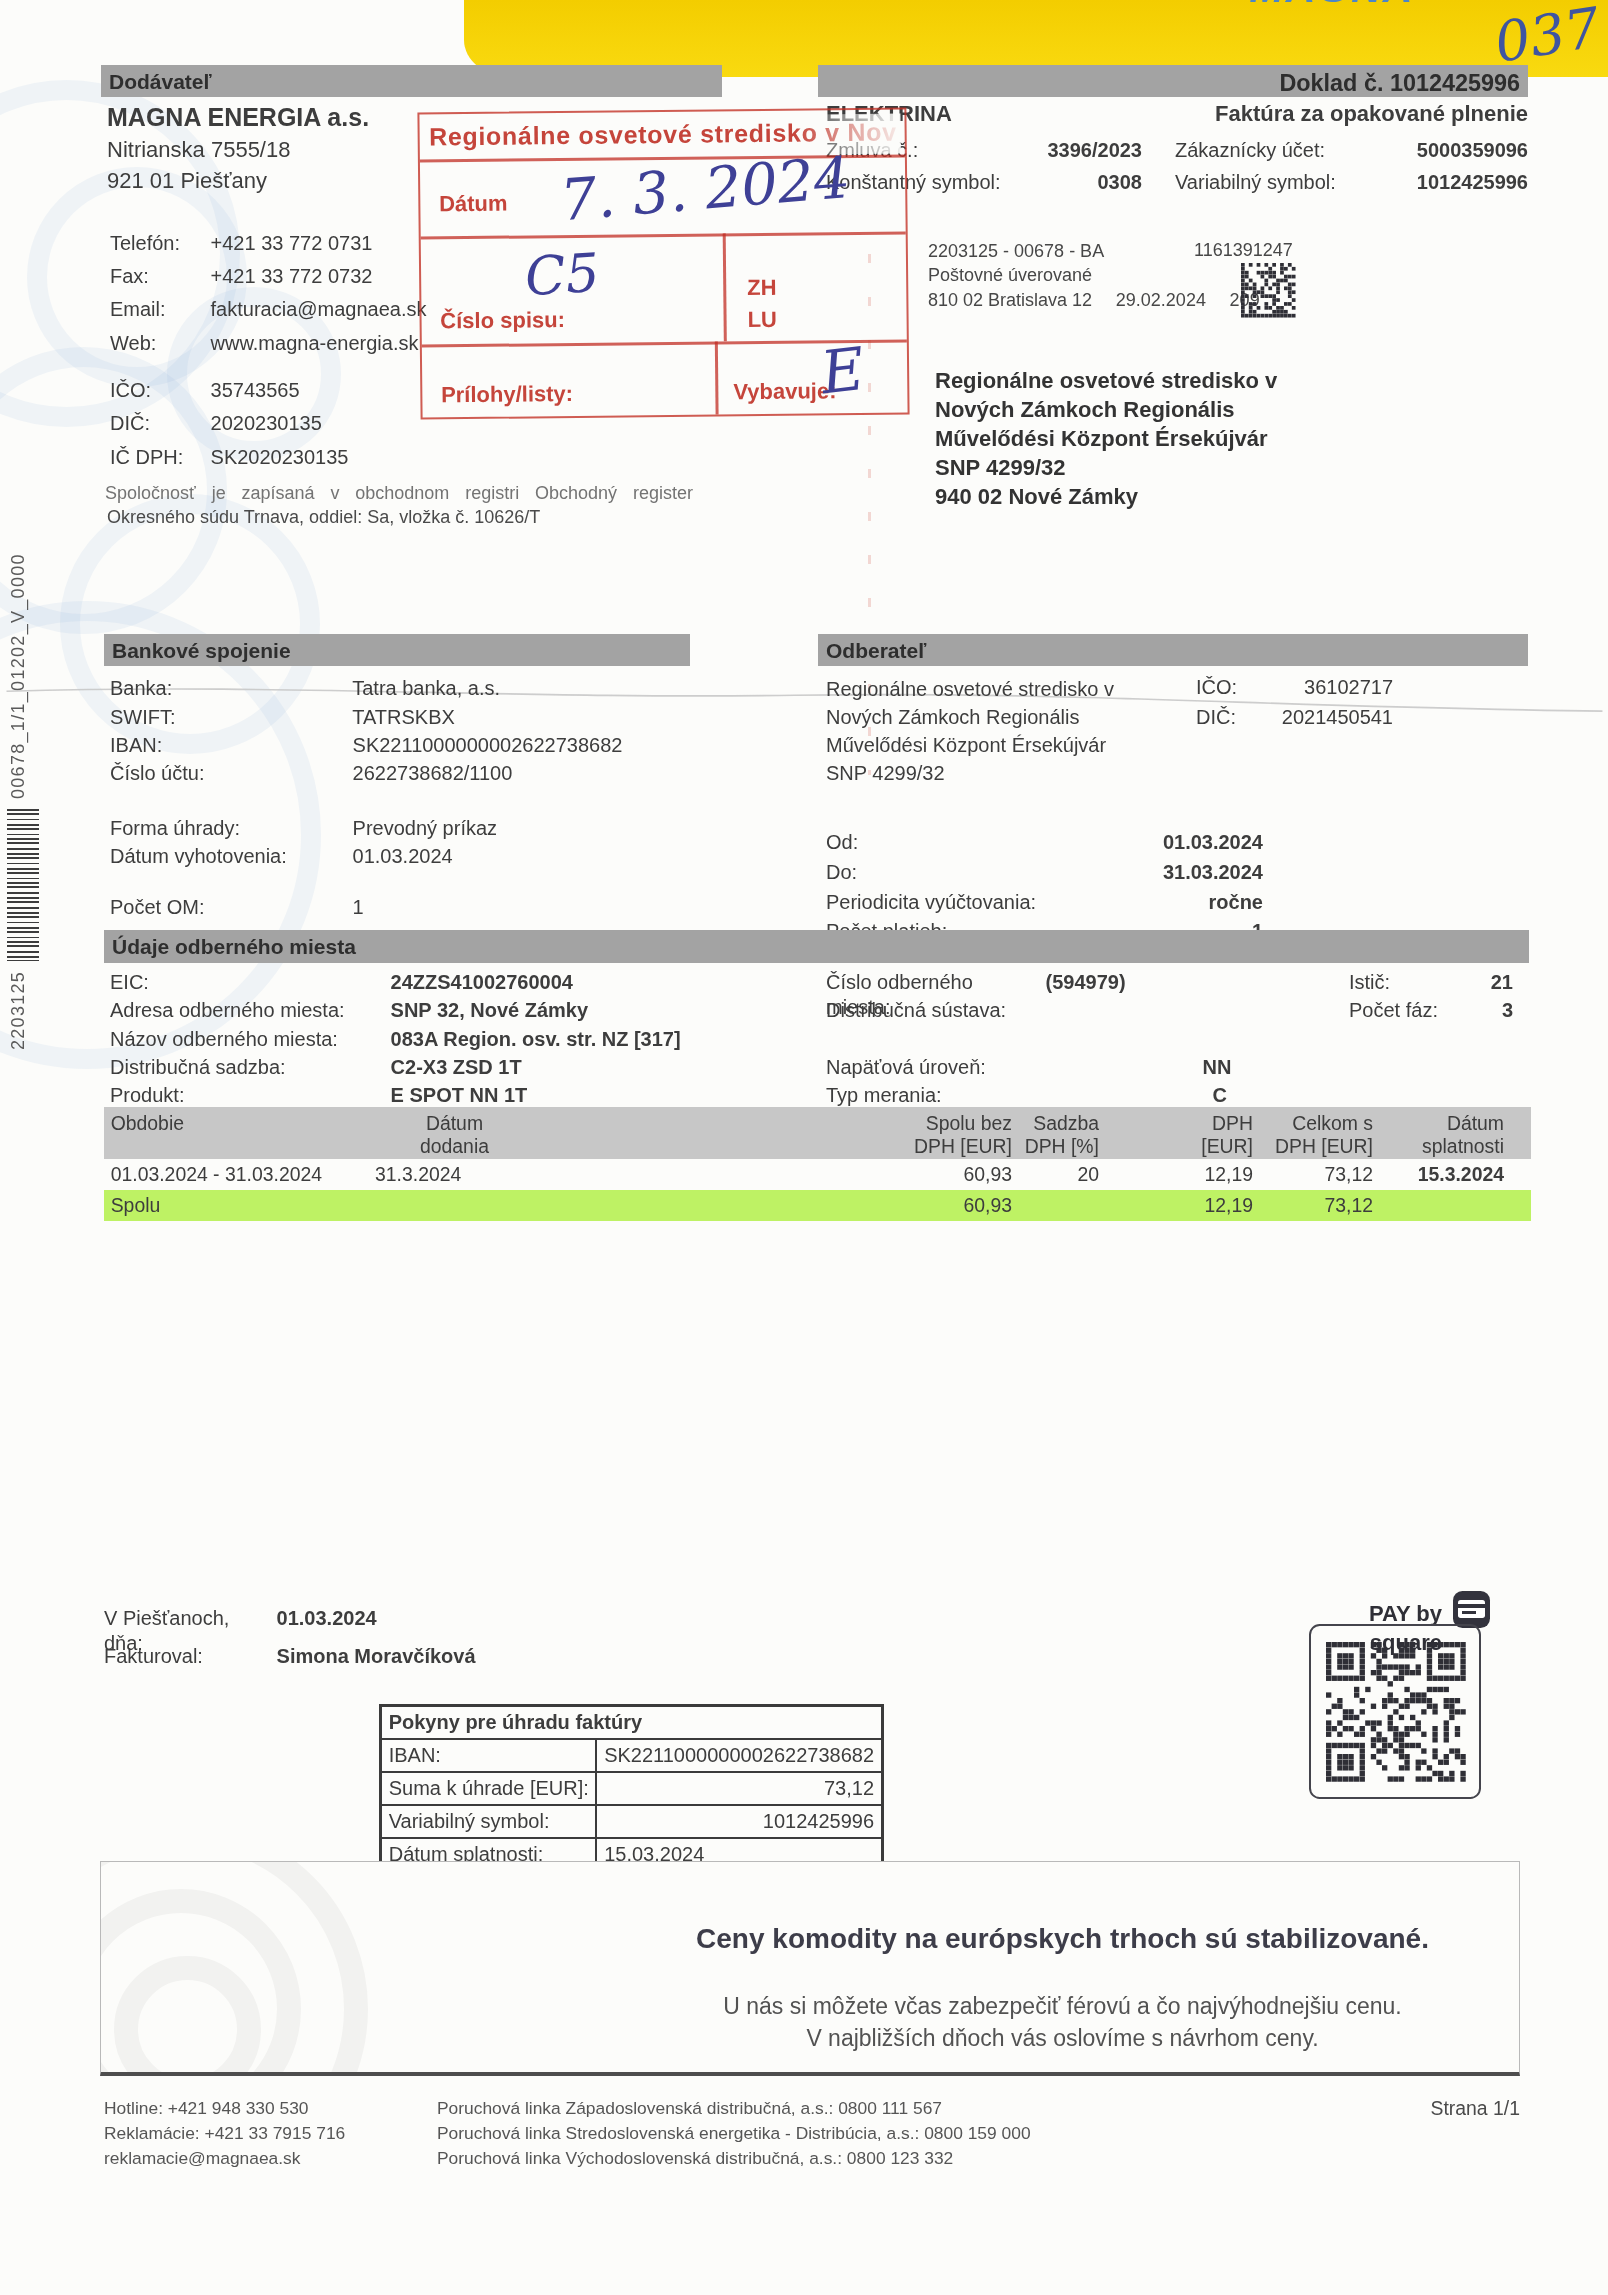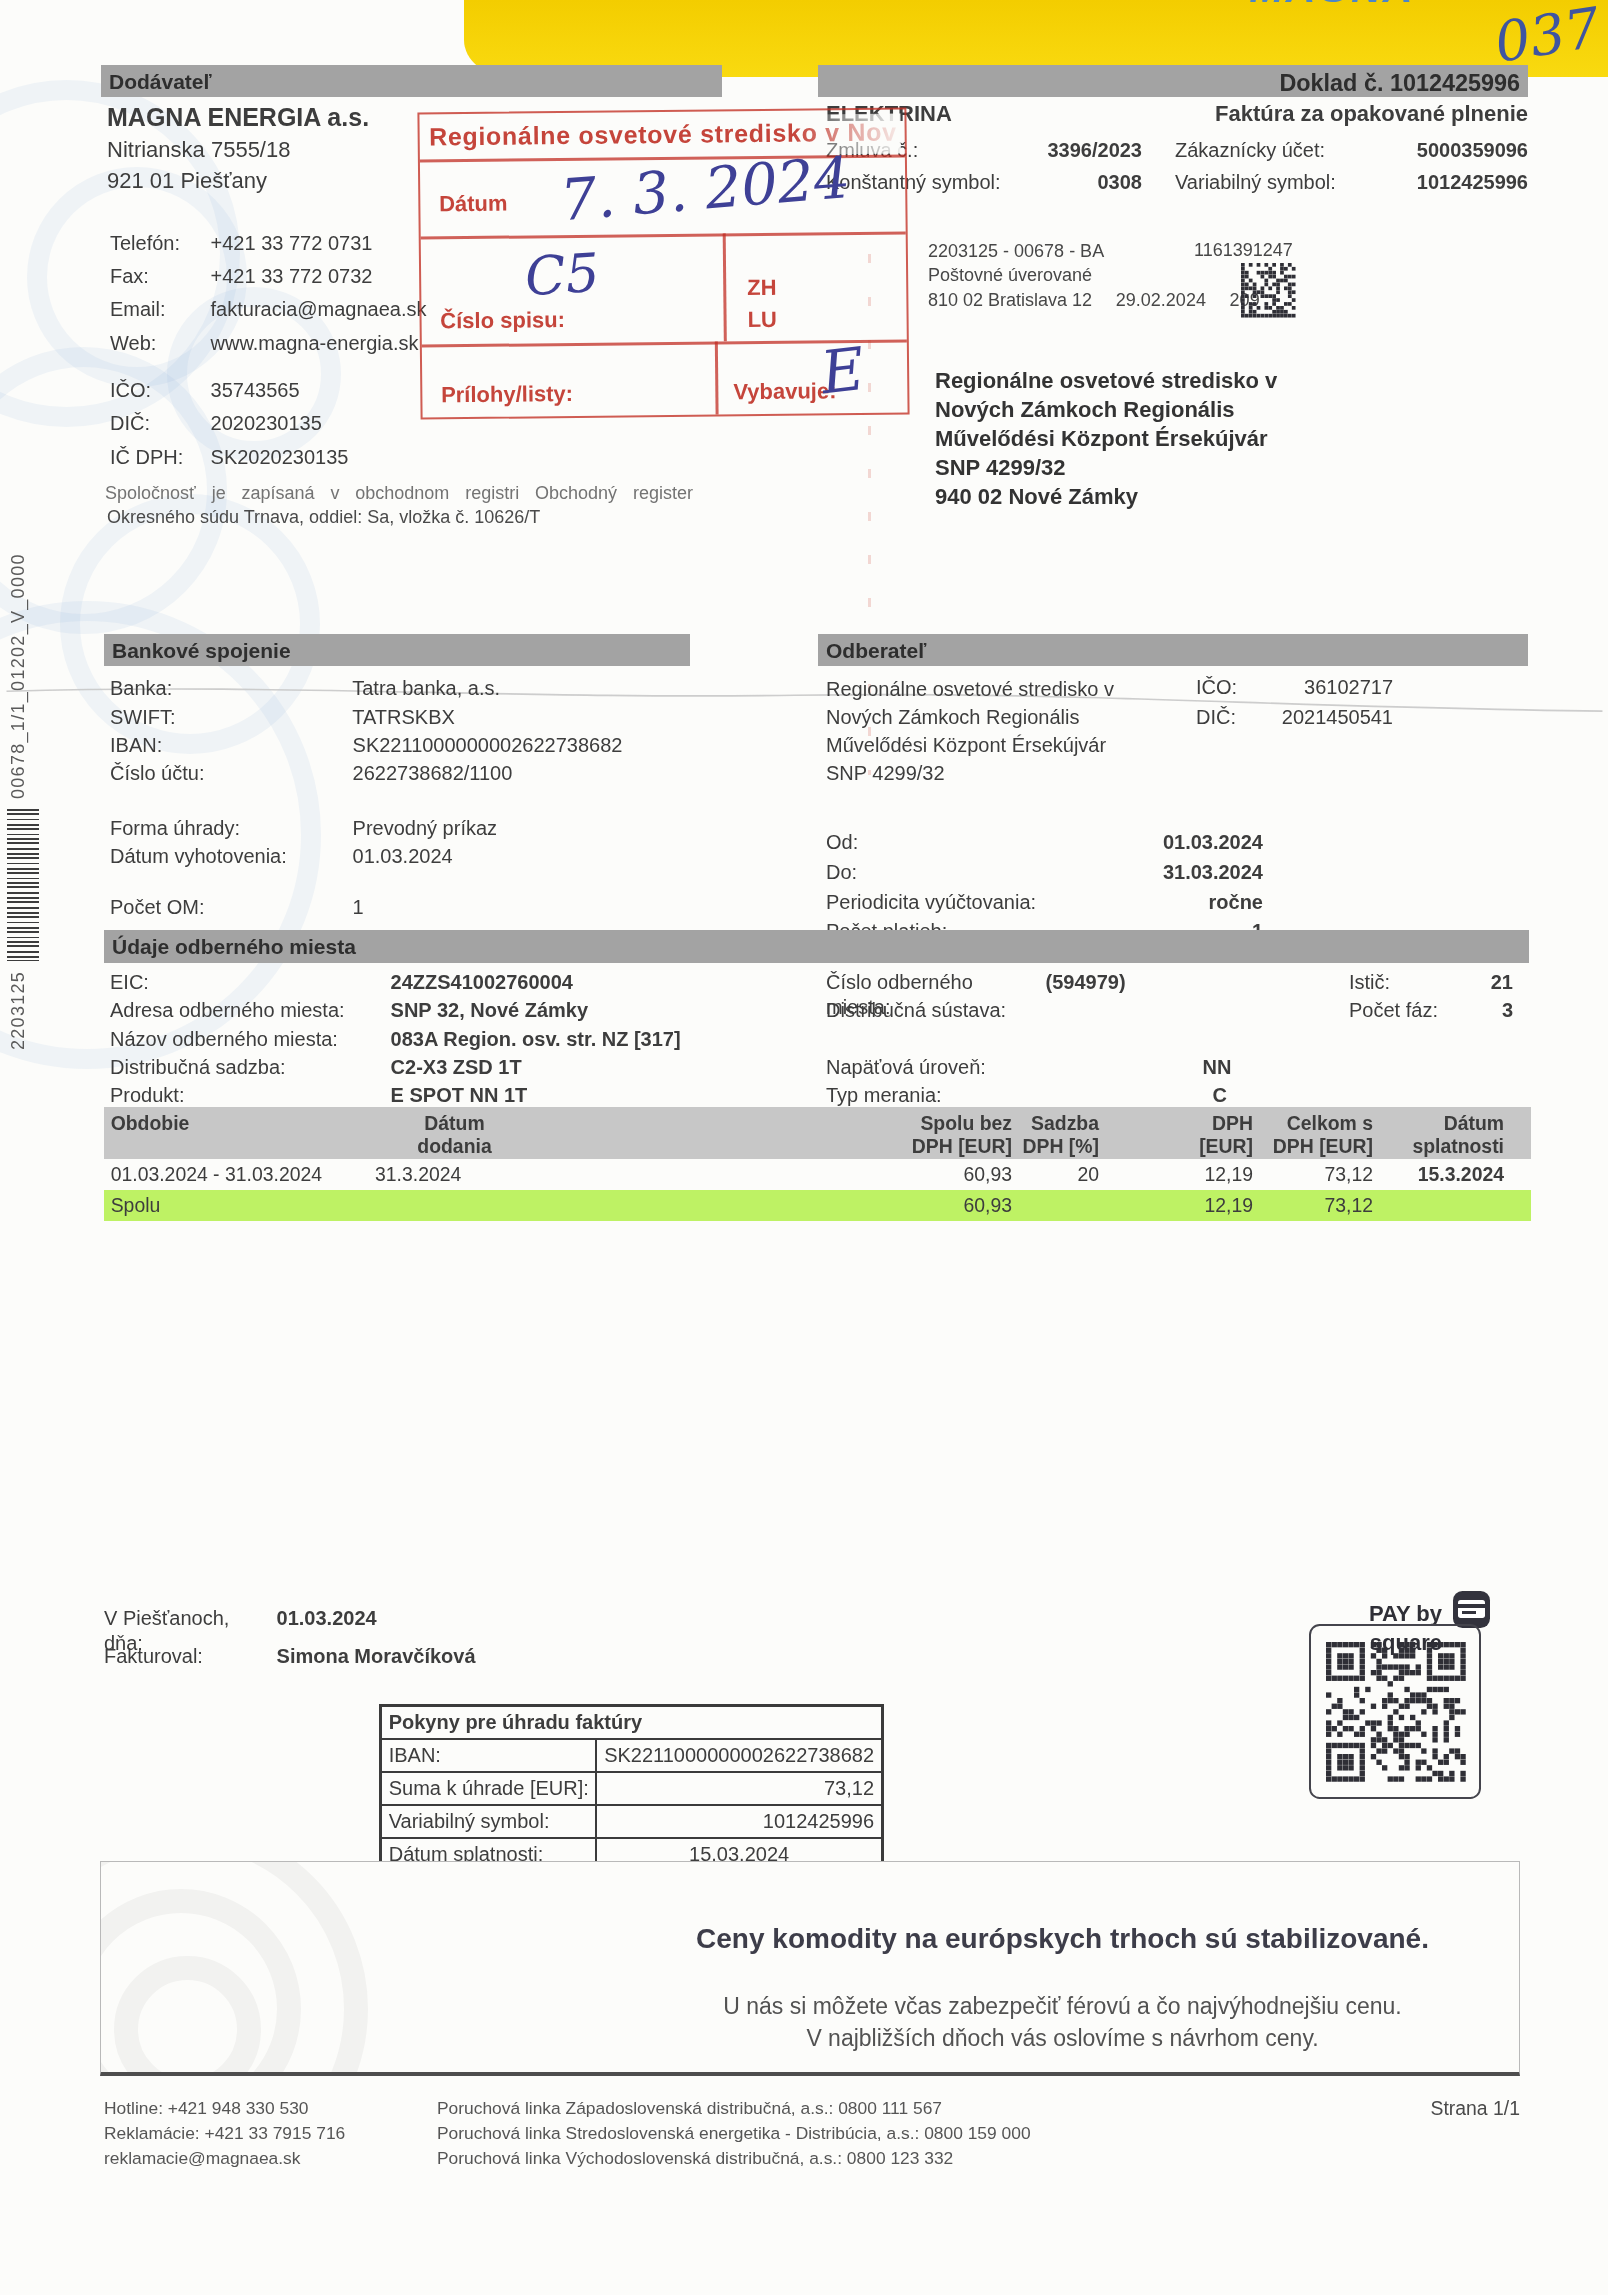--- a/index.html
+++ b/index.html
@@ -19,21 +19,21 @@
   .k{display:inline-block;vertical-align:top}
   .fl{float:left}.fr{float:right}
   .red{color:rgba(189,43,32,.88)}
   .hand{font-family:"DejaVu Serif",serif;font-style:italic;color:#3e4096}
   .wm{position:absolute;border-radius:50%;pointer-events:none}
   .blue-arc{border:20px solid rgba(125,170,215,.10)}
   .gray-arc{border:24px solid rgba(80,80,80,.06)}
   .stline{position:absolute;background:rgba(193,46,35,.75)}
   table{border-spacing:0}
   #maintbl td{font-size:19.4px;color:#3d3d3d;overflow:hidden;white-space:nowrap}
-  #maintbl .hc{background:#c7c7c7;font-weight:700;height:50px;vertical-align:top;padding-top:5.3px}
+  #maintbl .hc{background:#c7c7c7;font-weight:400;height:50px;vertical-align:top;padding-top:5.3px}
   #maintbl .rr{text-align:right;padding-right:4px}
   #maintbl .last{padding-right:27px}
   #maintbl .dr td{height:31px}
   #maintbl .tr2 td{background:#bef264;height:31px}
   #paytbl{border:3.3px solid #3b3b3b;border-collapse:collapse}
   #paytbl td{border:2px solid #3b3b3b;font-size:20px;padding:4px 6.7px;height:30px;white-space:nowrap}
   #paytbl .hd{font-weight:700;border-bottom:2.7px solid #3b3b3b}
   .vtext{writing-mode:vertical-rl;transform:rotate(180deg);font-size:18px;color:#5a5a5a;letter-spacing:1.3px}
 </style>
 </head>
@@ -468,21 +468,21 @@
     <tr>
       <td>Suma k úhrade [EUR]:</td>
       <td style="text-align:right">73,12</td>
     </tr>
     <tr>
       <td>Variabilný symbol:</td>
       <td style="text-align:right">1012425996</td>
     </tr>
     <tr>
       <td>Dátum splatnosti:</td>
-      <td style="text-align:center">15.03.2024</td>
+      <td style="text-align:left">15.03.2024</td>
     </tr>
   </tbody>
     </table>
 
   <div class="a t33 b" style="left:1302px;top:1600px;width:140px;text-align:right;color:#2f2f36">PAY by square</div>
   <div class="a" style="left:1453px;top:1591px;width:37px;height:37px;background:#33333d;border-radius:9.4px">
     <div style="position:absolute;left:5.3px;top:9.4px;width:27px;height:18px;background:#fff;border-radius:2.7px">
       <div style="position:absolute;left:0;top:4px;width:27px;height:4px;background:#33333d"></div>
       <div style="position:absolute;left:3.3px;top:10.7px;width:14.7px;height:2.7px;background:#33333d"></div>
     </div>

